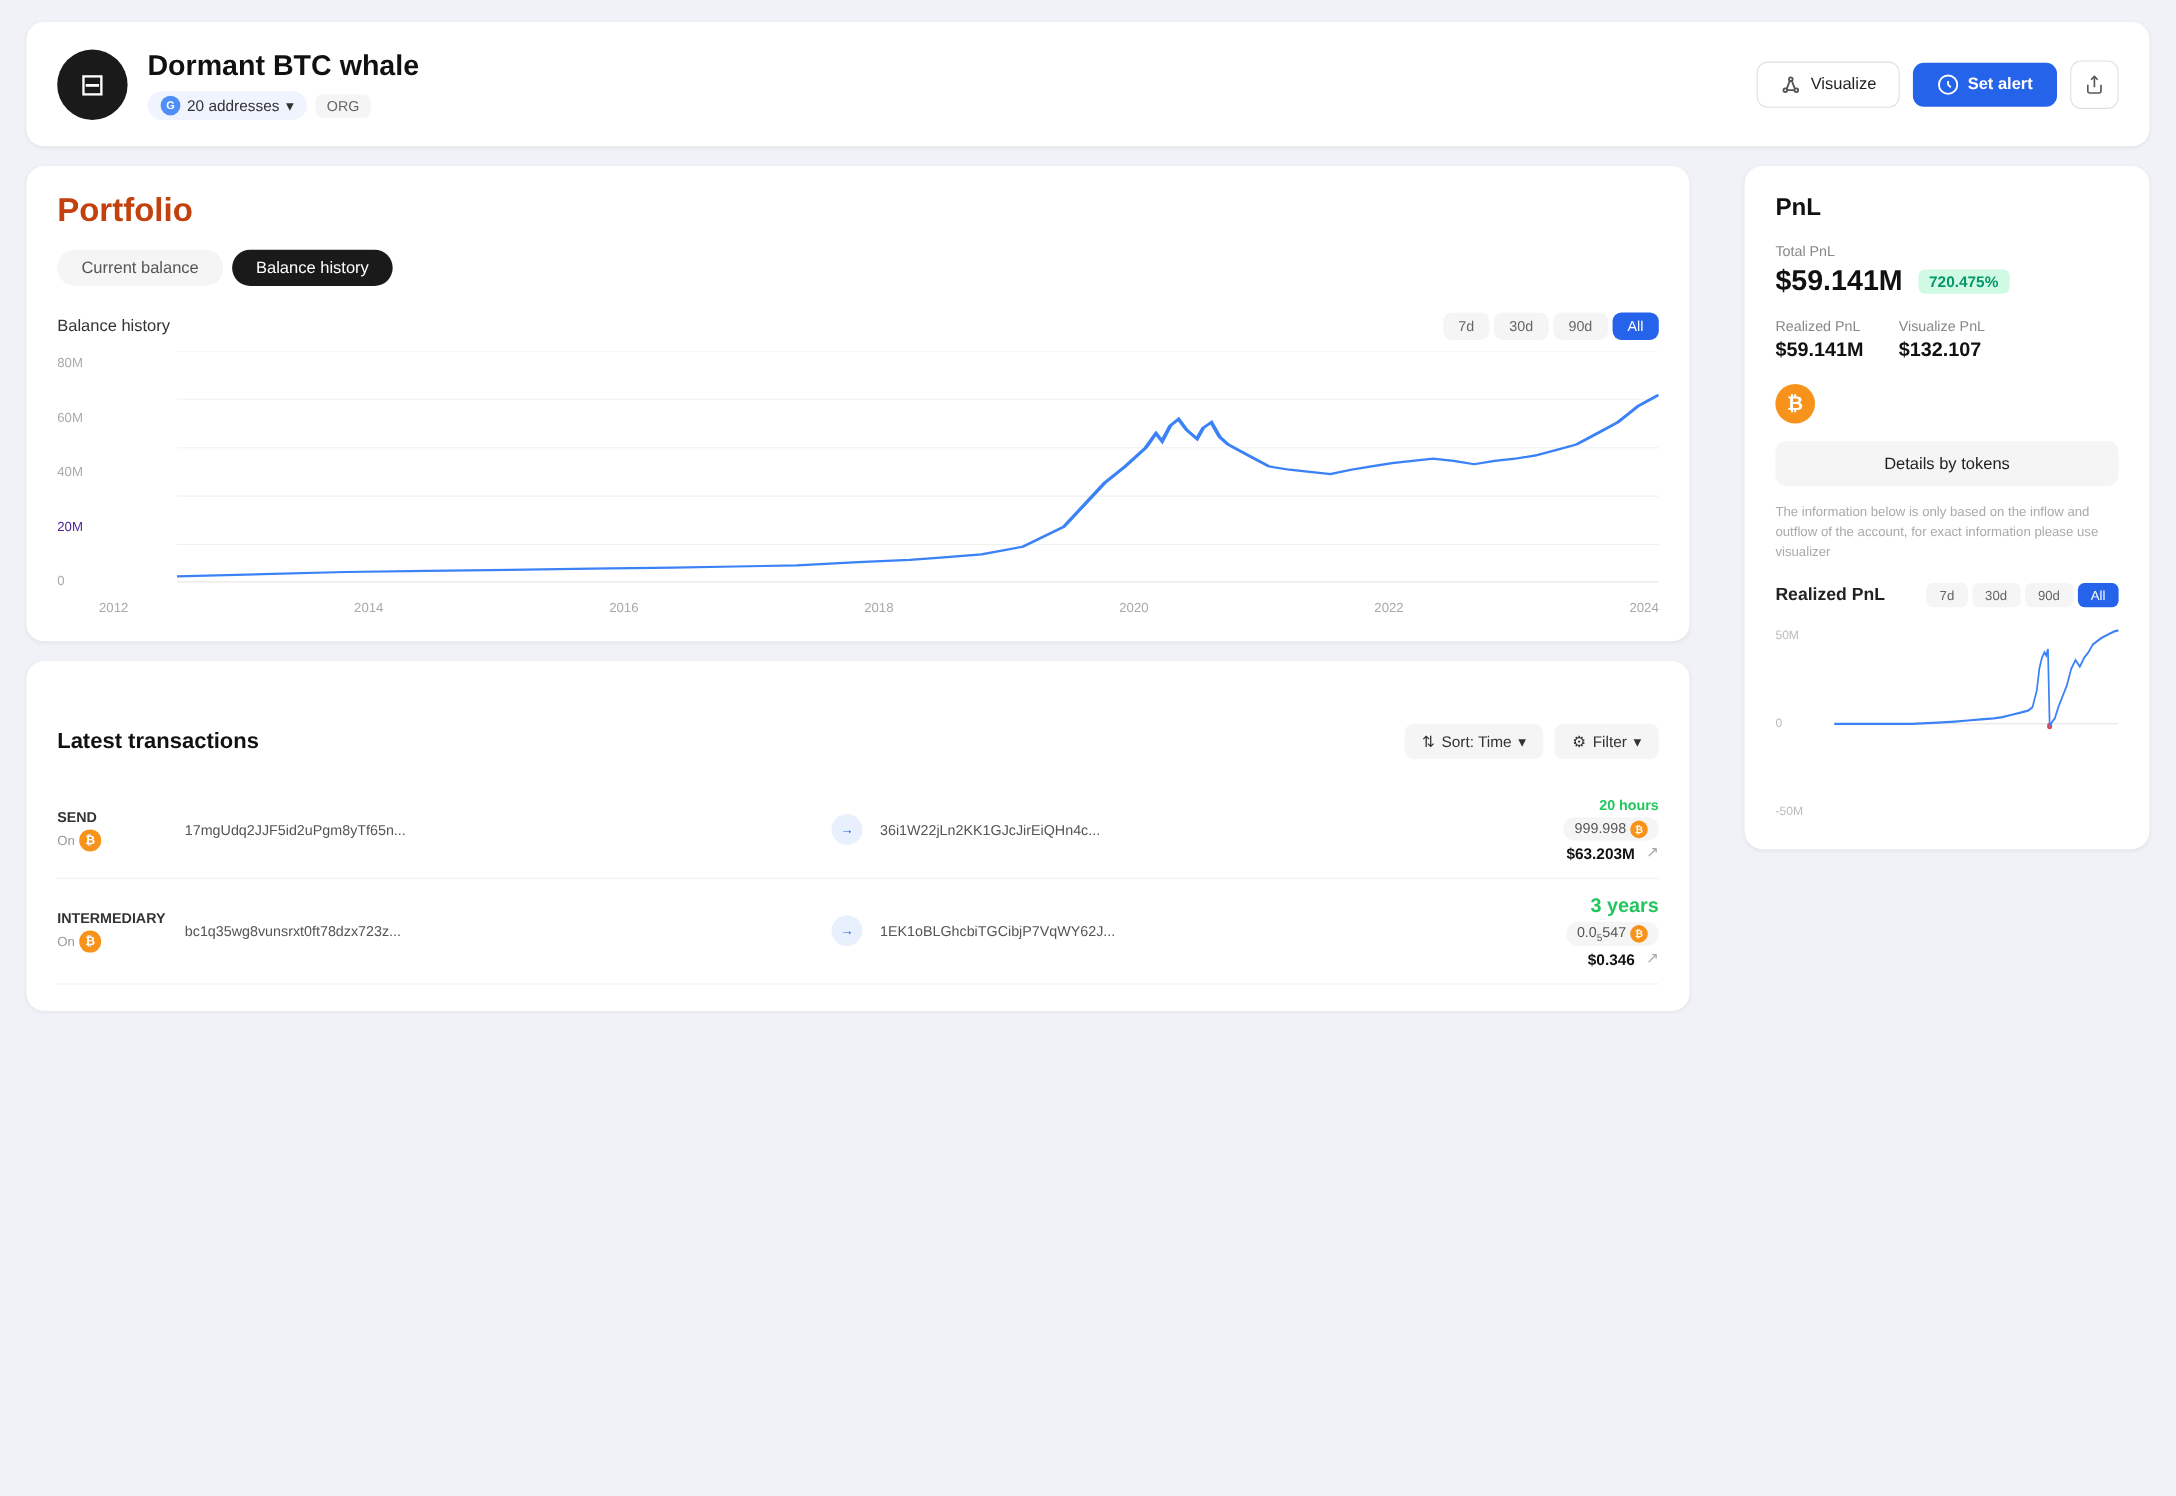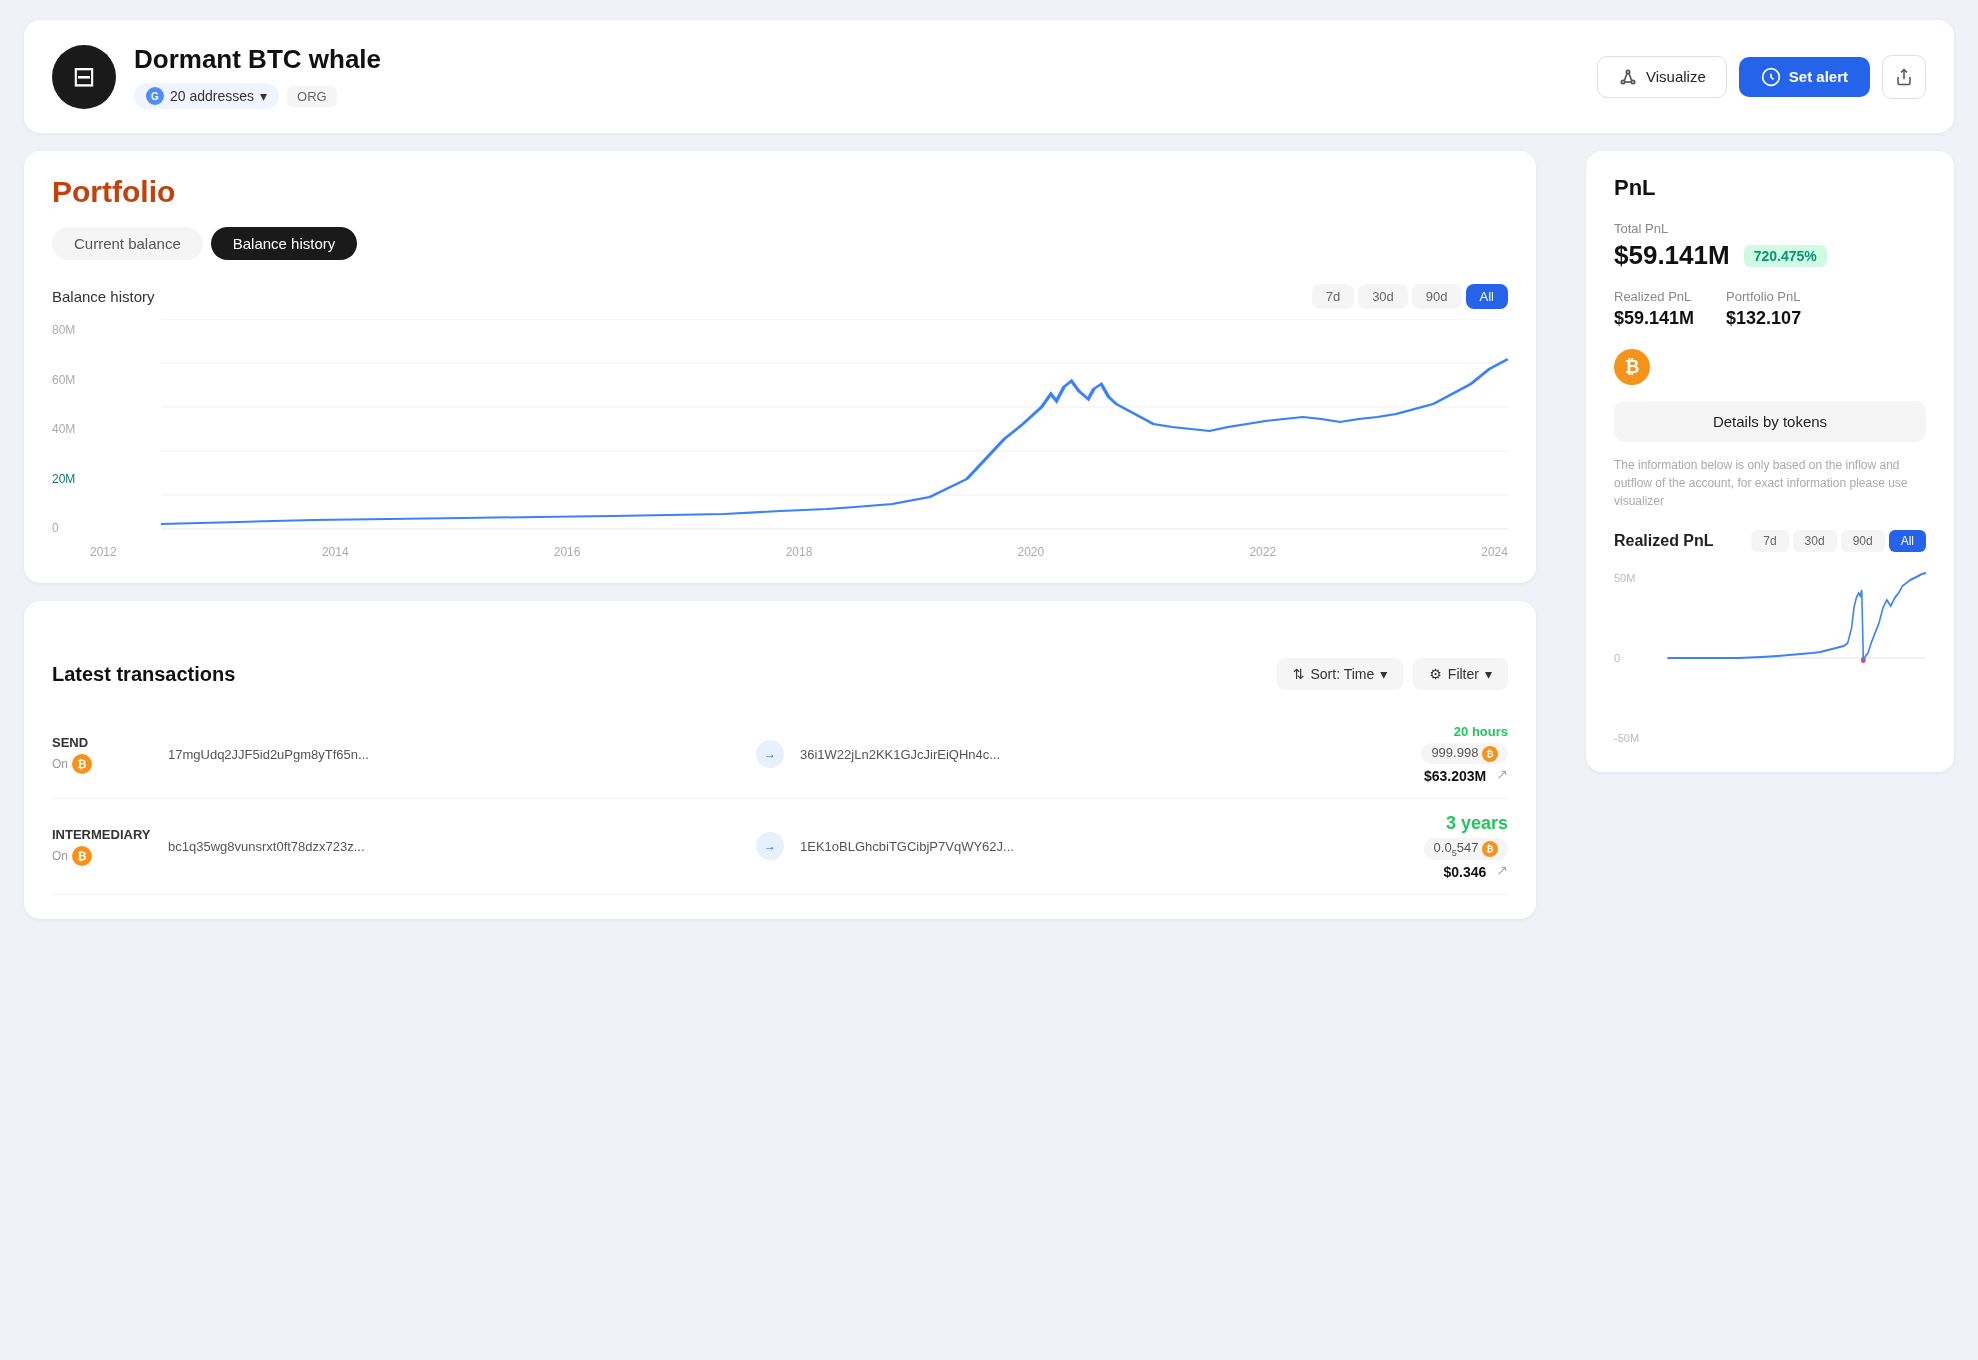--- a/index.html
+++ b/index.html
@@ -224,21 +224,21 @@
             <button class="period-btn active">All</button>
           </div>
         </div>
 
         <div class="chart-area">
           
           <div style="position:absolute;left:0;top:0;height:100%;display:flex;flex-direction:column;justify-content:space-between;padding:4px 0;">
             <span style="font-size:12px;color:#aaa;">80M</span>
             <span style="font-size:12px;color:#aaa;">60M</span>
             <span style="font-size:12px;color:#aaa;">40M</span>
-            <span style="font-size:12px;color:#0f766e;">20M</span>
+            <span style="font-size:12px;color:#4c1d95;">20M</span>
             <span style="font-size:12px;color:#aaa;">0</span>
           </div>
           <svg class="chart-svg" viewBox="0 0 760 220" preserveAspectRatio="none" style="padding-left:38px;">
 
             <line x1="38" y1="0" x2="760" y2="0" stroke="#f0f0f0" stroke-width="1"></line>
             <line x1="38" y1="44" x2="760" y2="44" stroke="#f0f0f0" stroke-width="1"></line>
             <line x1="38" y1="88" x2="760" y2="88" stroke="#f0f0f0" stroke-width="1"></line>
             <line x1="38" y1="132" x2="760" y2="132" stroke="#f0f0f0" stroke-width="1"></line>
             <line x1="38" y1="176" x2="760" y2="176" stroke="#f0f0f0" stroke-width="1"></line>
             <line x1="38" y1="210" x2="760" y2="210" stroke="#e8e8e8" stroke-width="1"></line>
@@ -400,21 +400,21 @@
           <span class="pnl-total-value">$59.141M</span>
           <span class="pnl-pct">720.475%</span>
         </div>
 
         <div class="pnl-sub-row">
           <div class="pnl-sub-col">
             <div class="pnl-sub-label">Realized PnL</div>
             <div class="pnl-sub-value">$59.141M</div>
           </div>
           <div class="pnl-sub-col">
-            <div class="pnl-sub-label">Portfolio PnL</div>
+            <div class="pnl-sub-label">Visualize PnL</div>
             <div class="pnl-sub-value">$132.107</div>
           </div>
         </div>
 
         <div class="btc-logo">
           <span>₿</span>
         </div>
 
         <button class="details-btn">Details by tokens</button>
 

